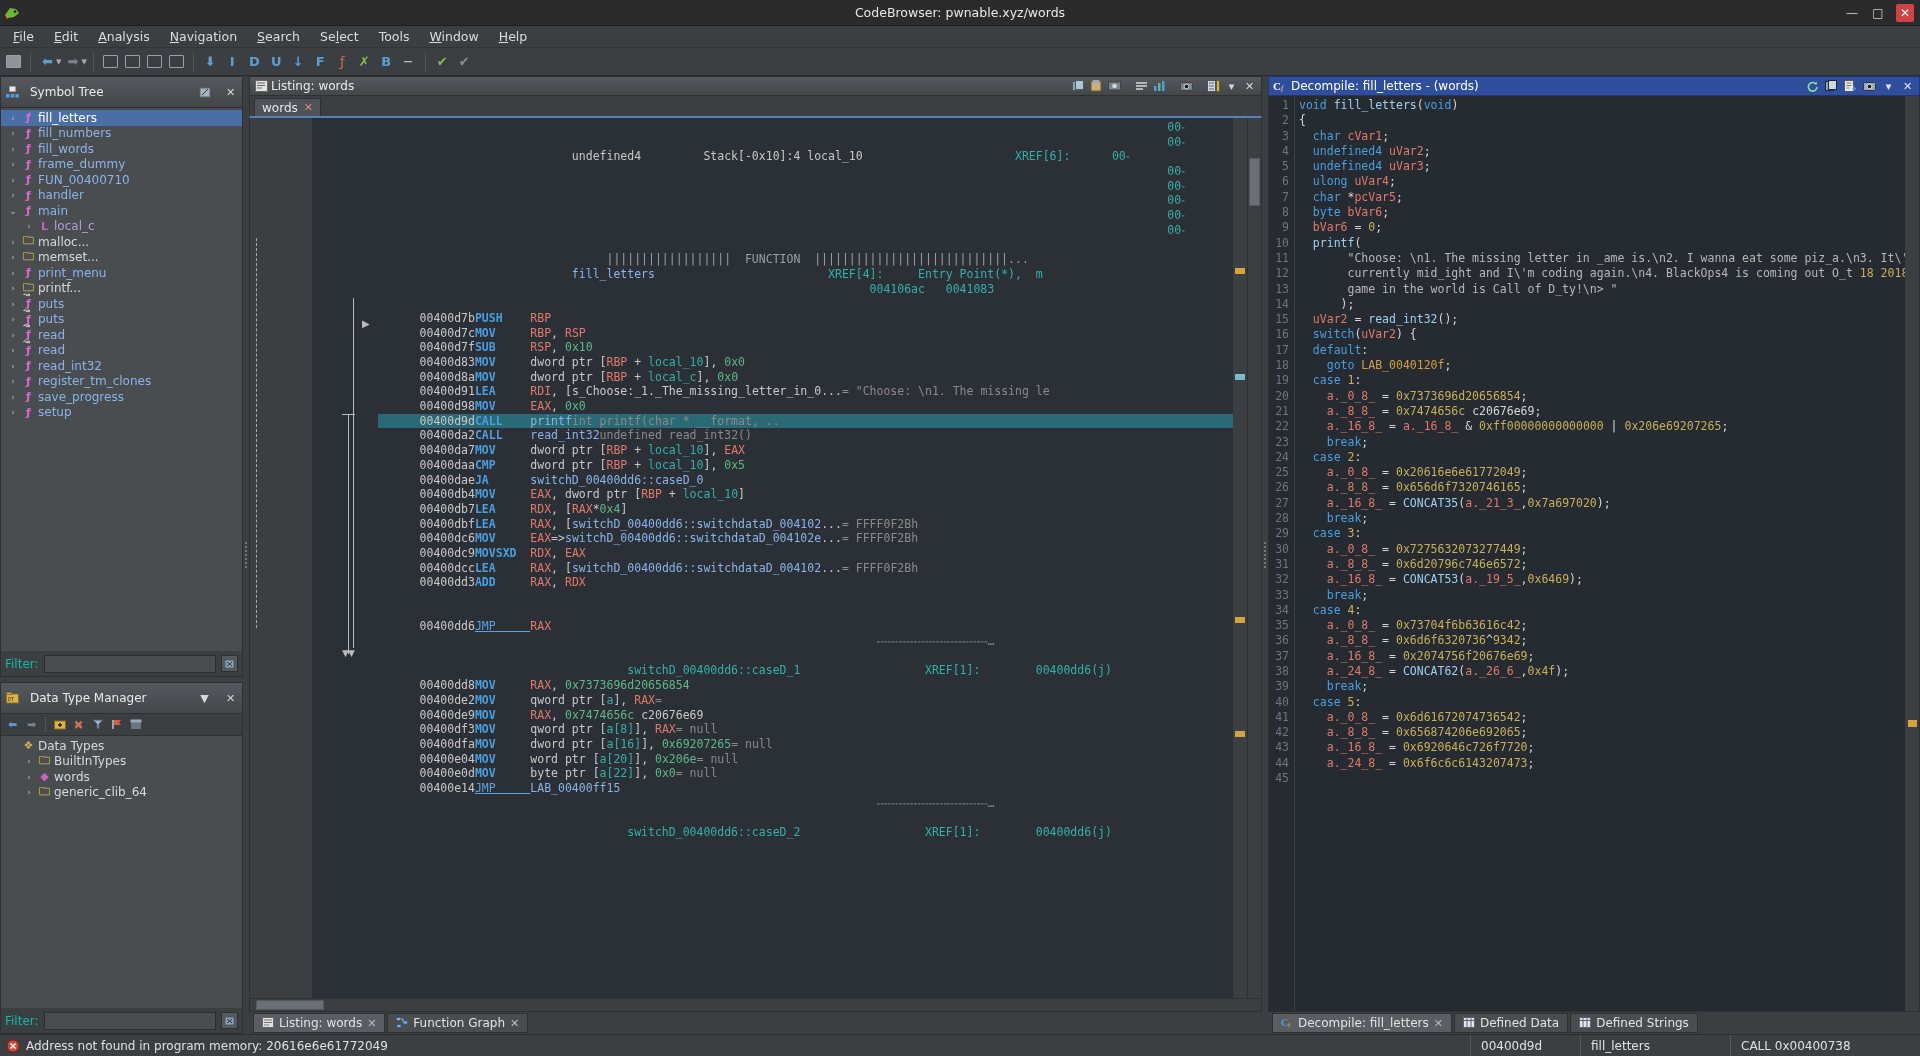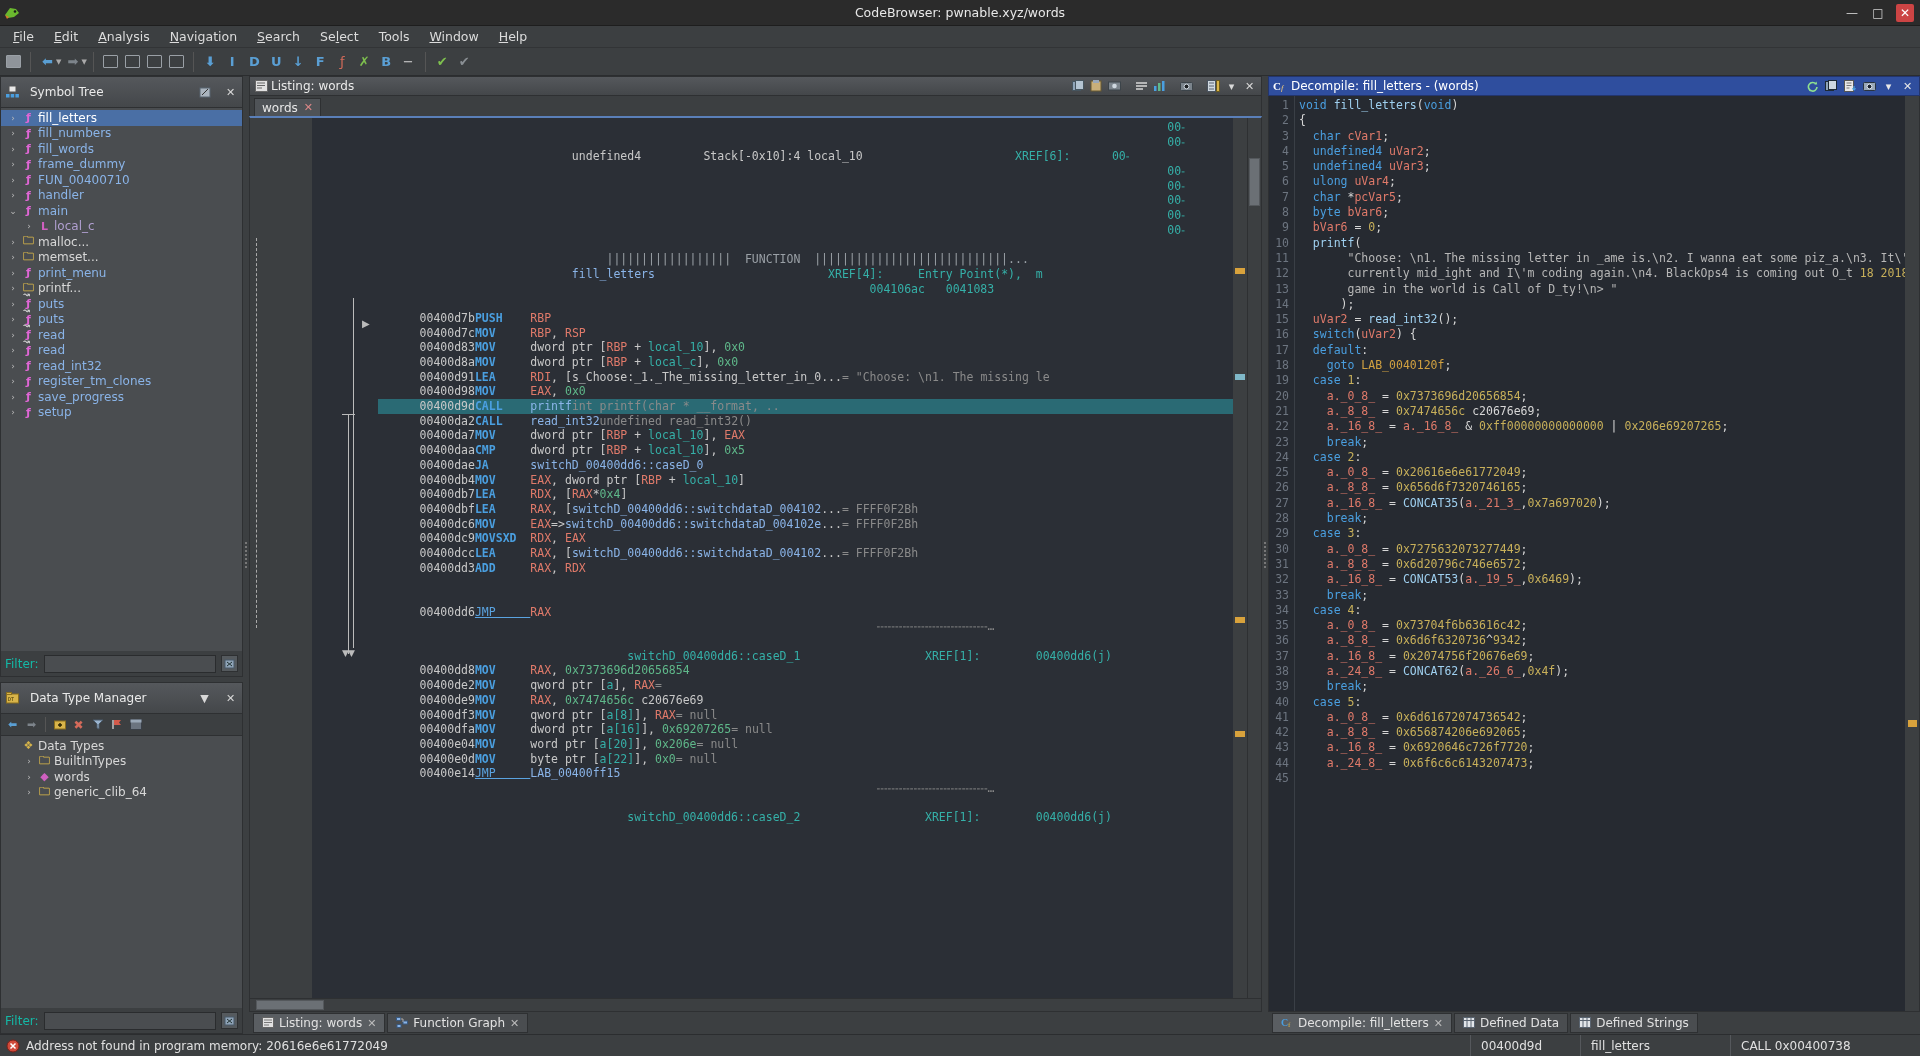--- a/index.html
+++ b/index.html
@@ -578,20 +578,21 @@
             <div class="lrow"><span class="c-teal">                                                                                                                  00⁃</span></div>
             <div class="lrow"><span class="c-teal">                                                                                                                  00⁃</span></div>
             <div class="lrow"><span class="c-teal">                                                                                                                  00⁃</span></div>
             <div class="lrow"></div>
             <div class="lrow"><span class="c-sep">                                 ||||||||||||||||||  FUNCTION  ||||||||||||||||||||||||||||...</span></div>
             <div class="lrow"><span class="c-fn">                            fill_letters</span><span class="c-teal">                         XREF[4]:     Entry Point(*),  m</span></div>
             <div class="lrow"><span class="c-teal">                                                                       004106ac   0041083</span></div>
             <div class="lrow"></div>
             <div class="lrow"><span class="c-addr">      00400d7b</span>   <span class="c-mnem">PUSH    </span><span class="c-op"><span class="c-reg">RBP</span></span></div>
             <div class="lrow"><span class="c-addr">      00400d7c</span>   <span class="c-mnem">MOV     </span><span class="c-op"><span class="c-reg">RBP</span>, <span class="c-reg">RSP</span></span></div>
+            <div class="lrow"><span class="c-addr">      00400d7f</span>   <span class="c-mnem">SUB     </span><span class="c-op"><span class="c-reg">RSP</span>, <span class="c-num">0x10</span></span></div>
             <div class="lrow"><span class="c-addr">      00400d83</span>   <span class="c-mnem">MOV     </span><span class="c-op">dword ptr [<span class="c-reg">RBP</span> + <span class="c-teal">local_10</span>], <span class="c-num">0x0</span></span></div>
             <div class="lrow"><span class="c-addr">      00400d8a</span>   <span class="c-mnem">MOV     </span><span class="c-op">dword ptr [<span class="c-reg">RBP</span> + <span class="c-teal">local_c</span>], <span class="c-num">0x0</span></span></div>
             <div class="lrow"><span class="c-addr">      00400d91</span>   <span class="c-mnem">LEA     </span><span class="c-op"><span class="c-reg">RDI</span>, [s_Choose:_1._The_missing_letter_in_0...</span>   <span class="c-cmt">= "Choose: \n1. The missing le</span></div>
             <div class="lrow"><span class="c-addr">      00400d98</span>   <span class="c-mnem">MOV     </span><span class="c-op"><span class="c-reg">EAX</span>, <span class="c-num">0x0</span></span></div>
             <div class="lrow hl"><span class="c-addr">      00400d9d</span>   <span class="c-mnem">CALL    </span><span class="c-op"><span class="c-fn">printf</span></span>                                          <span class="c-cmt">int printf(char * __format, ..</span></div>
             <div class="lrow"><span class="c-addr">      00400da2</span>   <span class="c-mnem">CALL    </span><span class="c-op"><span class="c-fn">read_int32</span></span>                                      <span class="c-cmt">undefined read_int32()</span></div>
             <div class="lrow"><span class="c-addr">      00400da7</span>   <span class="c-mnem">MOV     </span><span class="c-op">dword ptr [<span class="c-reg">RBP</span> + <span class="c-teal">local_10</span>], <span class="c-reg">EAX</span></span></div>
             <div class="lrow"><span class="c-addr">      00400daa</span>   <span class="c-mnem">CMP     </span><span class="c-op">dword ptr [<span class="c-reg">RBP</span> + <span class="c-teal">local_10</span>], <span class="c-num">0x5</span></span></div>
             <div class="lrow"><span class="c-addr">      00400dae</span>   <span class="c-mnem">JA      </span><span class="c-op"><span class="c-fn">switchD_00400dd6::caseD_0</span></span></div>
             <div class="lrow"><span class="c-addr">      00400db4</span>   <span class="c-mnem">MOV     </span><span class="c-op"><span class="c-reg">EAX</span>, dword ptr [<span class="c-reg">RBP</span> + <span class="c-teal">local_10</span>]</span></div>

